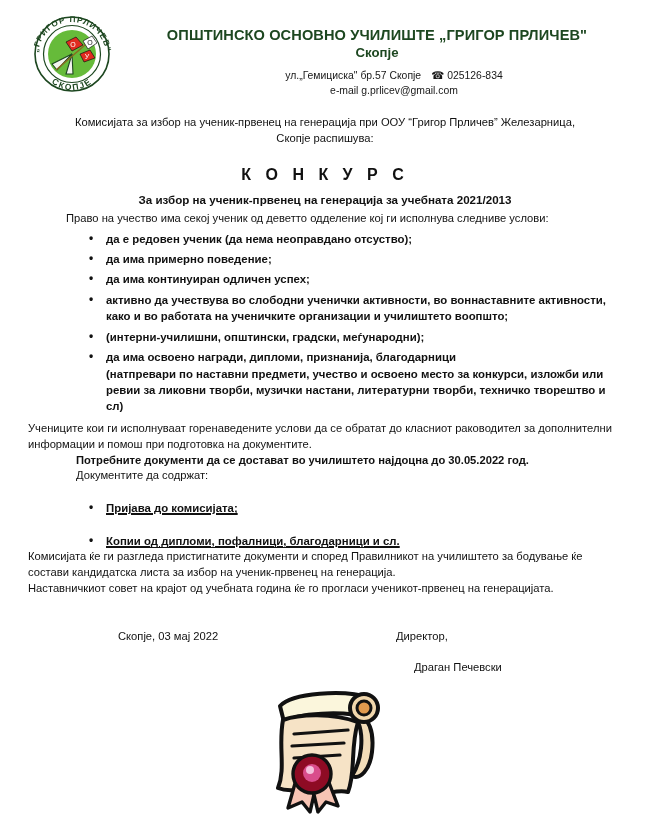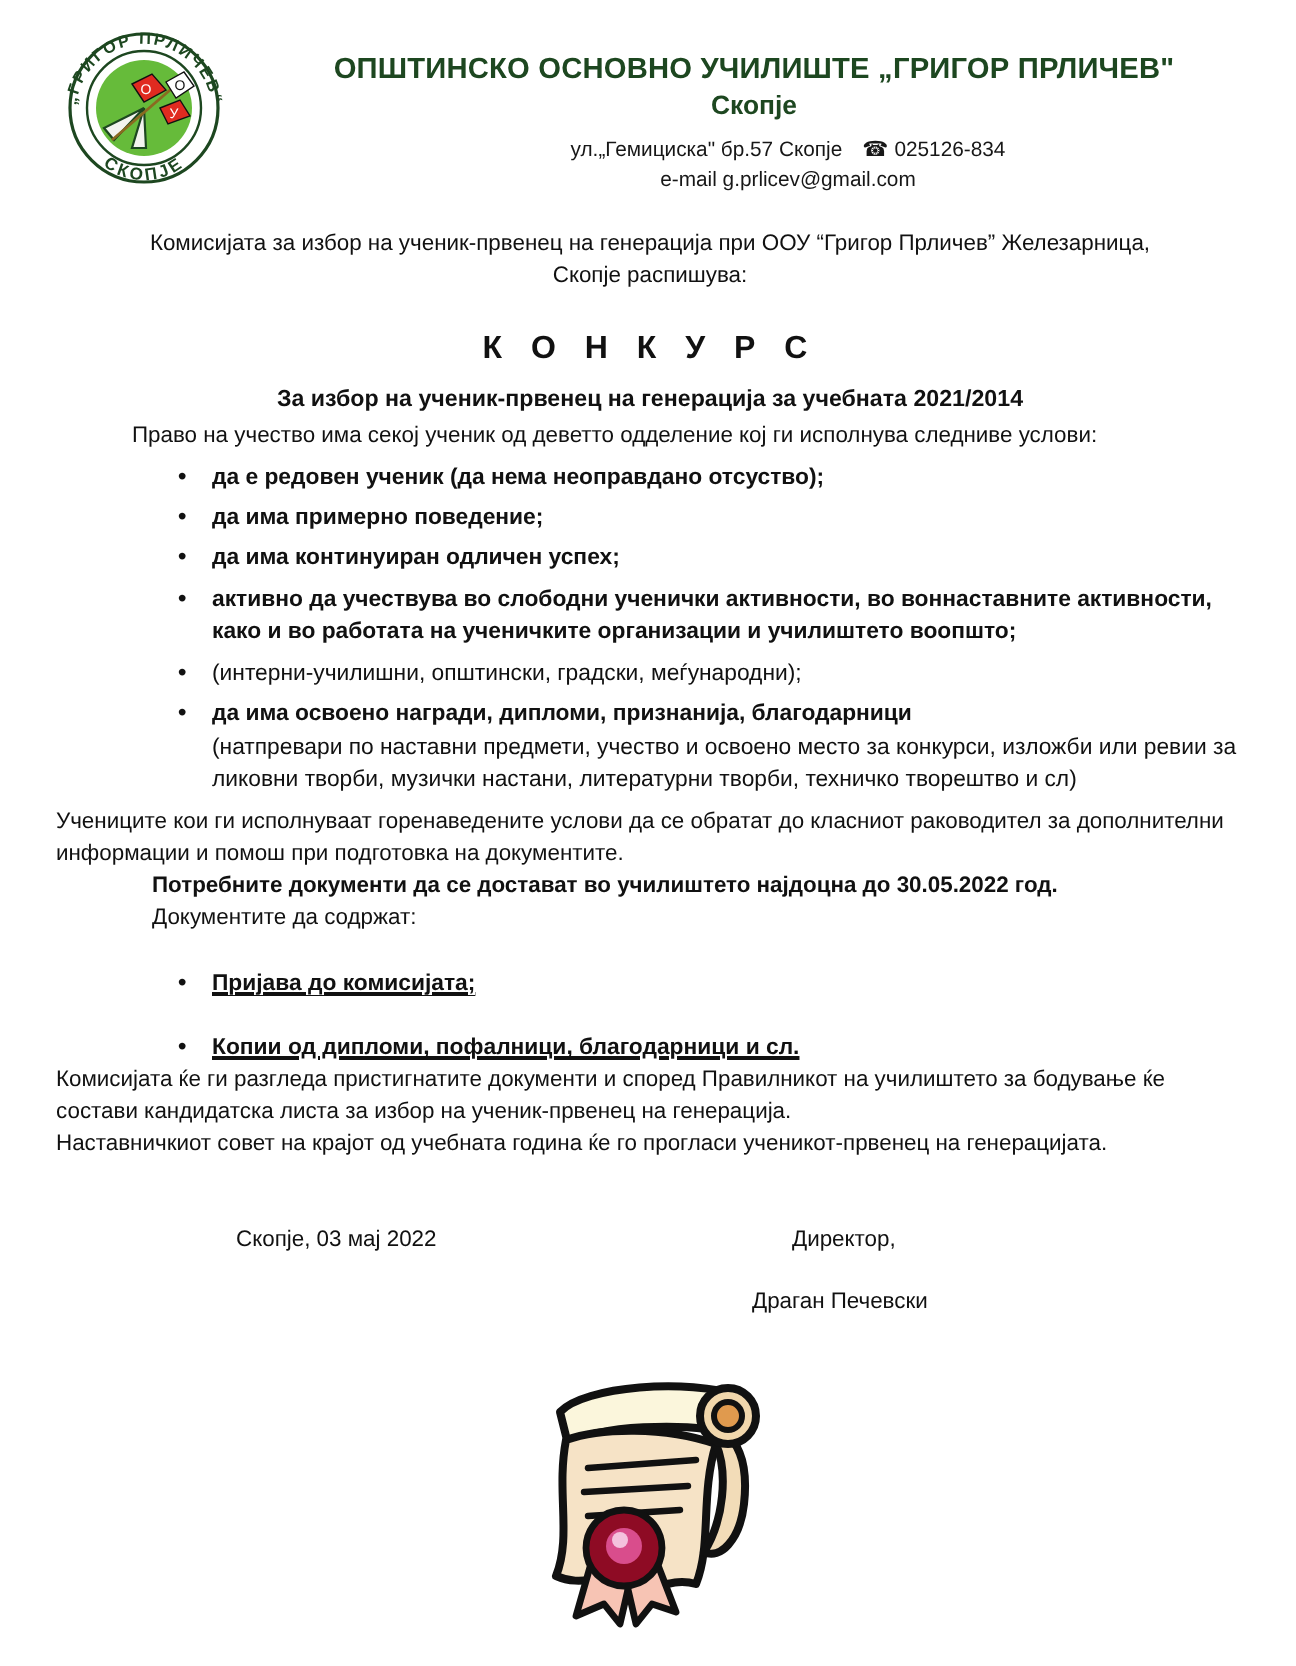--- a/index.html
+++ b/index.html
@@ -130,21 +130,21 @@
   ul.bullets > li::before {
     content: "\2022";
     position: absolute;
     left: 61px;
     top: -1px;
     font-size: 12px;
     font-weight: bold;
   }
   ul.bullets > li .note {
     display: block;
-    font-weight: normal;
+    font-weight: bold;
   }
 
   ul.bullets.spaced > li {
     margin-top: 16px;
     padding-left: 78px;
     text-decoration: underline;
   }
   ul.bullets.spaced > li .u {
     font-weight: bold;
     text-decoration: underline;
@@ -169,21 +169,21 @@
     left: 90px;
     top: 0;
   }
   .sig-title {
     position: absolute;
     left: 368px;
     top: 0;
   }
   .sig-name {
     position: absolute;
-    left: 348px;
+    left: 386px;
     top: 31px;
   }
 
   
   .diploma {
     position: absolute;
     left: 252px;
     top: 676px;
     width: 150px;
     height: 152px;
@@ -244,21 +244,21 @@
   </div>
 
   <div class="body-wrap">
 
     <div class="intro">
       <span class="l1">Комисијата за избор на ученик-првенец на генерација при ООУ “Григор Прличев” Железарница,</span>
       <span class="l2">Скопје распишува:</span>
     </div>
 
     <div class="konkurs">К О Н К У Р С</div>
-    <div class="konkurs-sub">За избор на ученик-првенец на генерација за учебната 2021/2014</div>
+    <div class="konkurs-sub">За избор на ученик-првенец на генерација за учебната 2021/2013</div>
 
     <div class="para indent">Право на учество има секој ученик од деветто одделение кој ги исполнува  следниве услови:</div>
 
     <ul class="bullets">
       <li>
         <span>да е редовен ученик (да нема неоправдано отсуство);</span>
       </li>
       <li>
         <span>да има примерно поведение;</span>
       </li>

